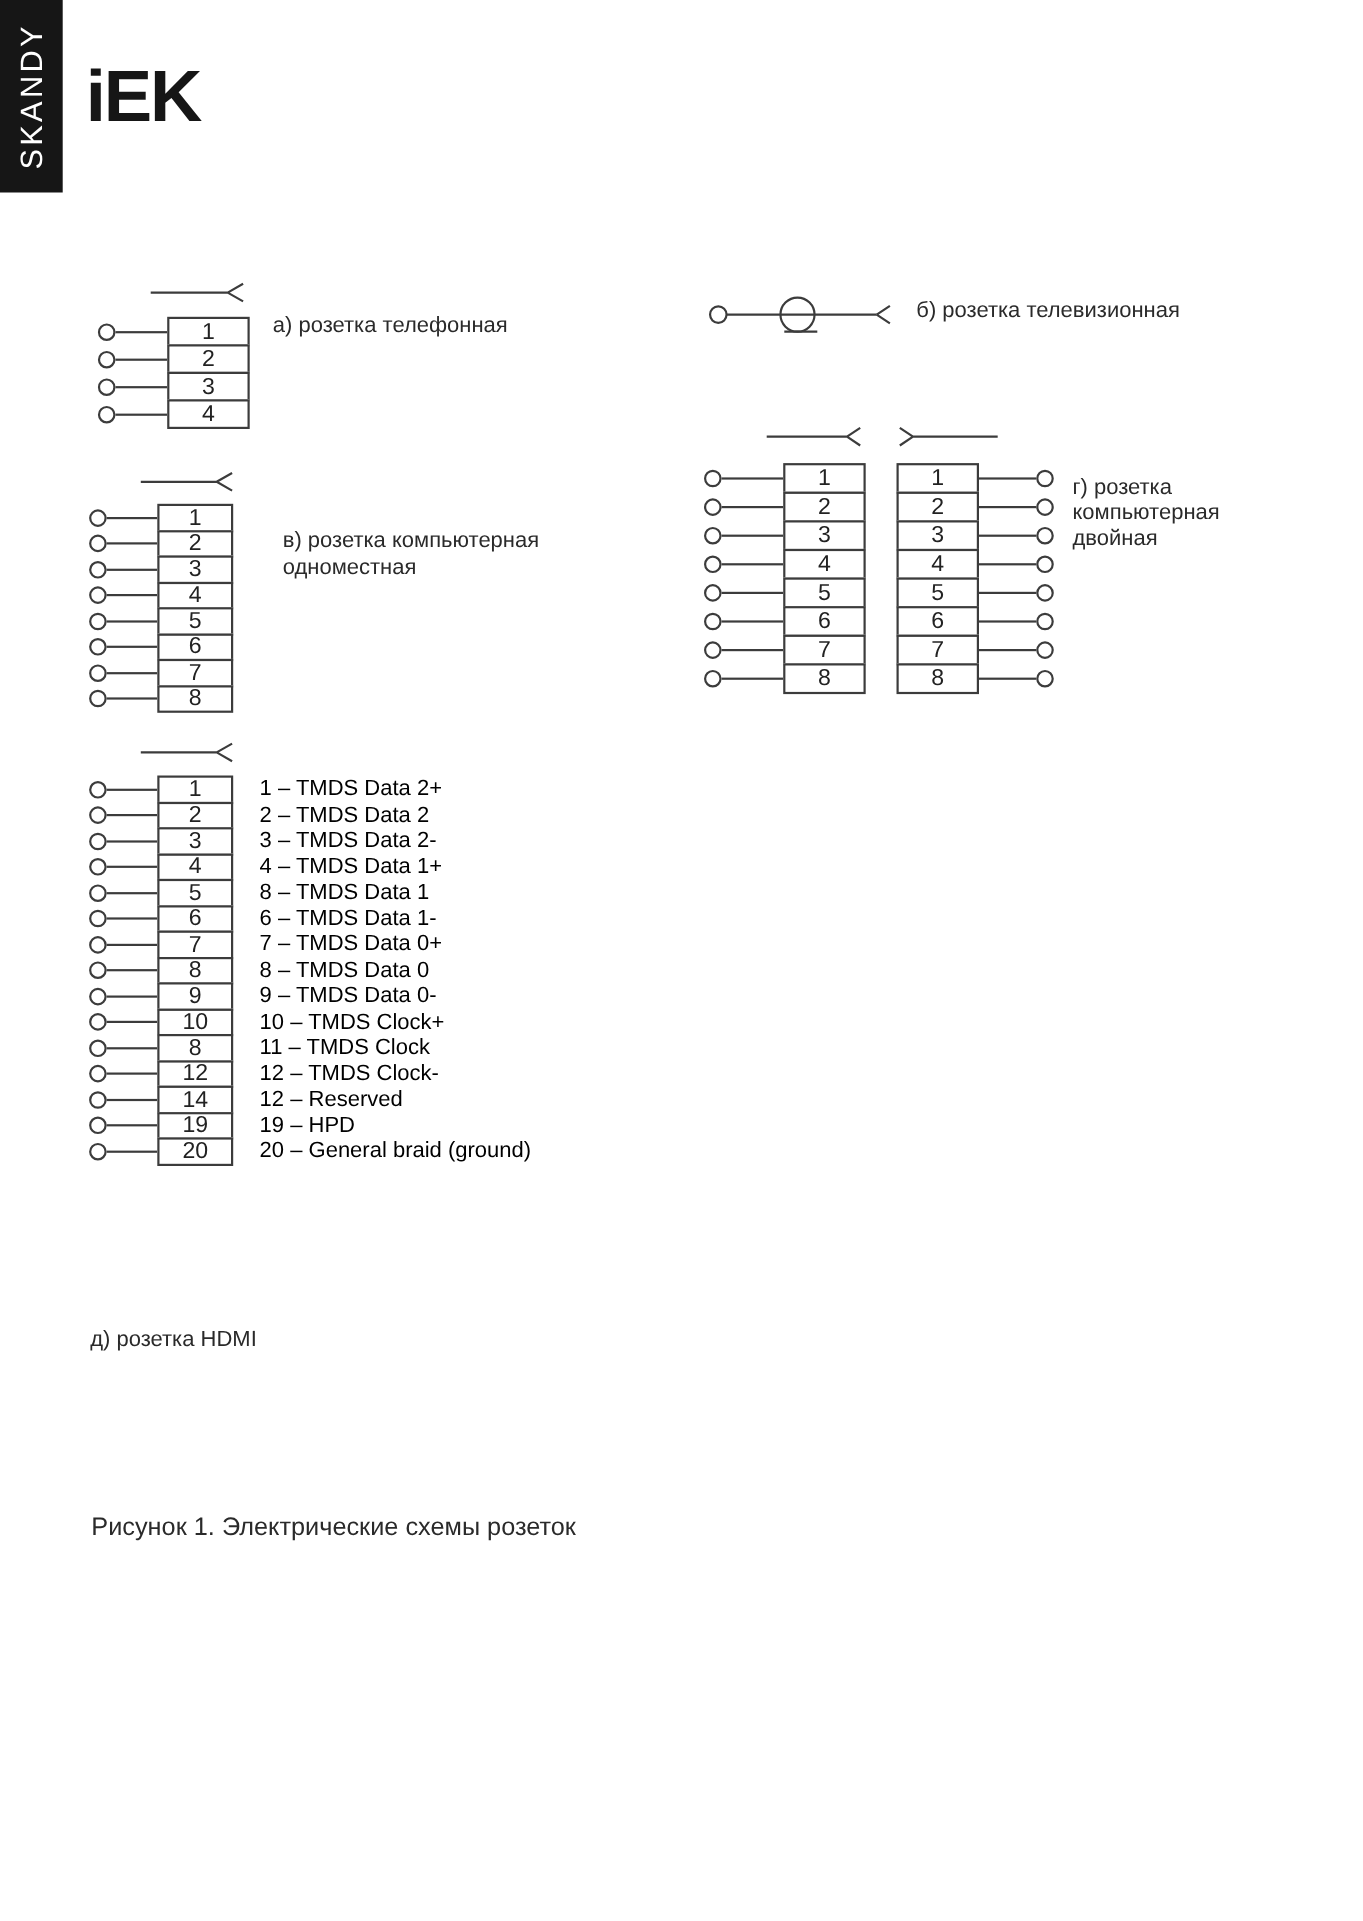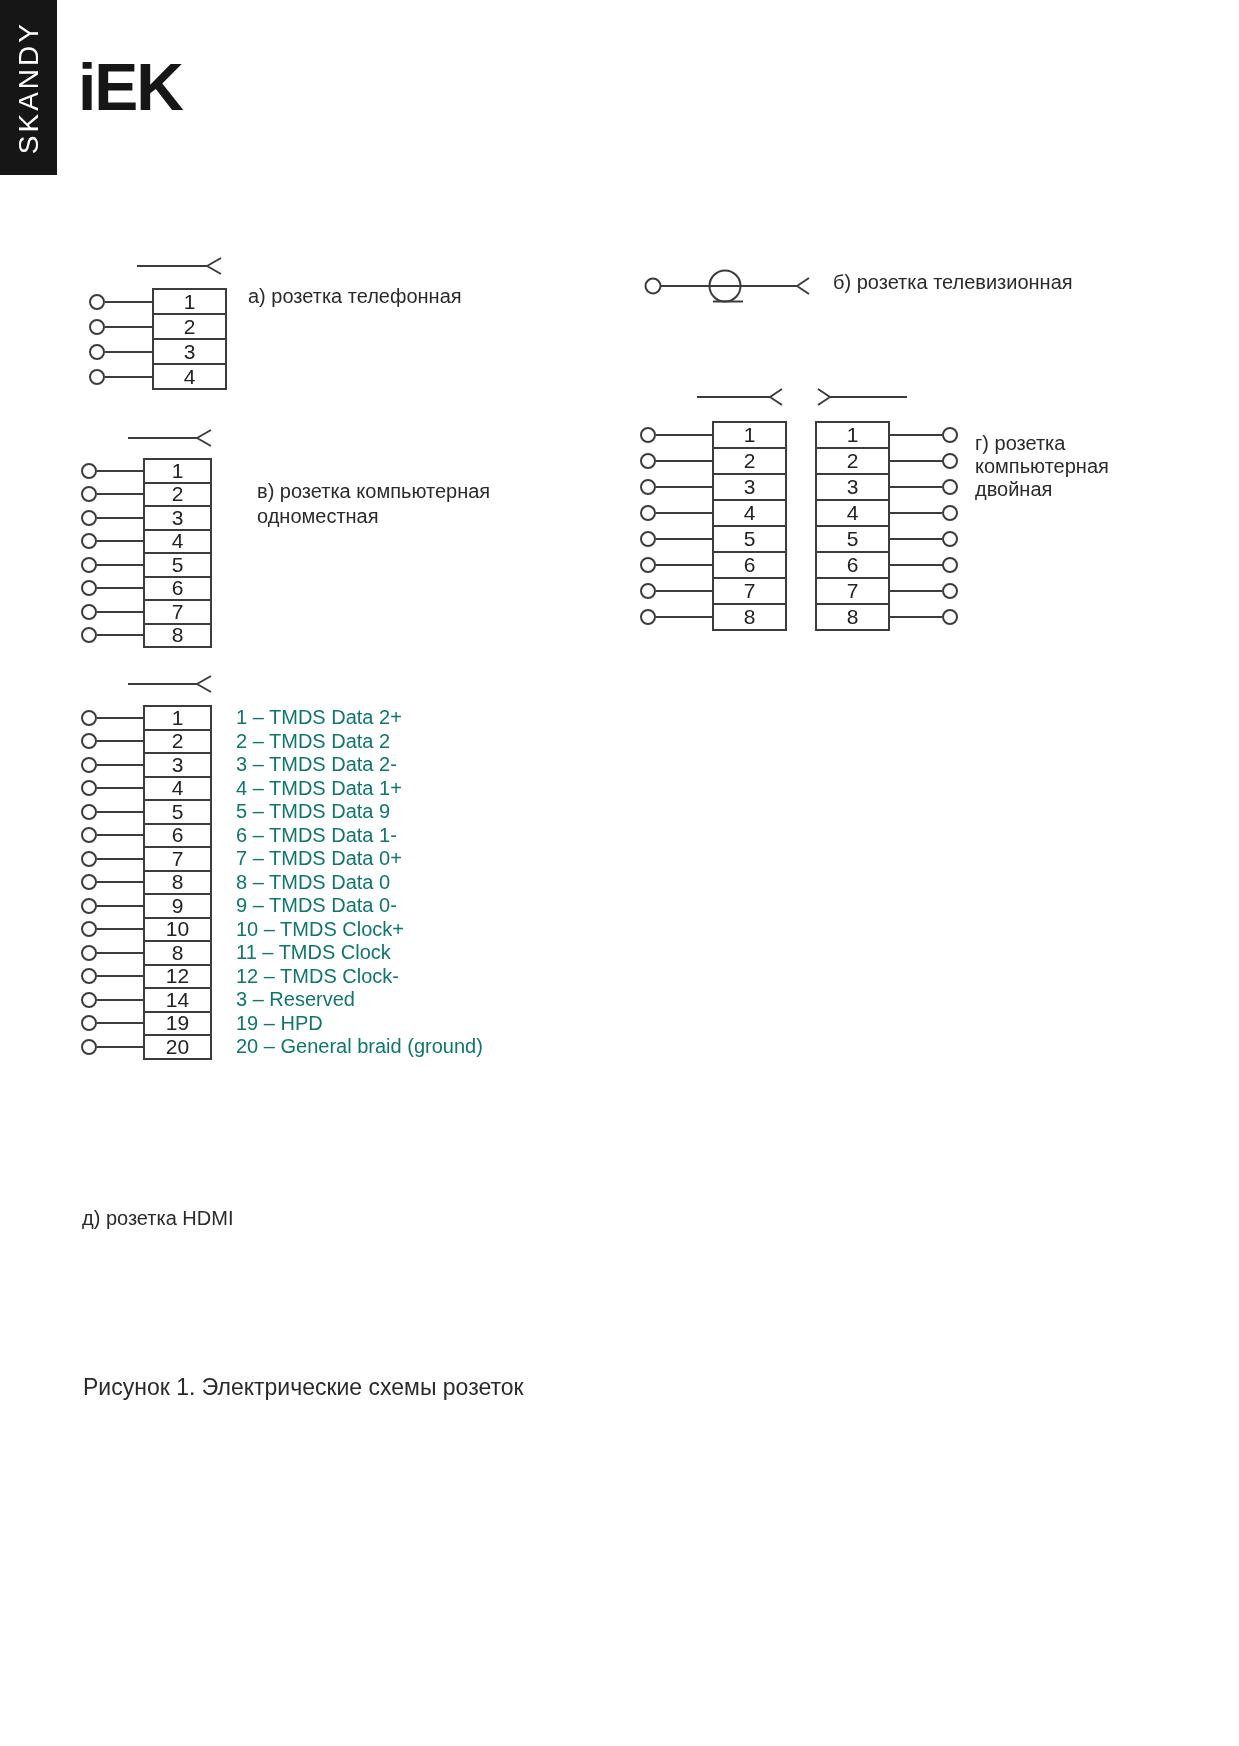--- a/index.html
+++ b/index.html
@@ -28,21 +28,21 @@
     flex:none;width:12px;height:12px;border:2px solid #3c3c3c;border-radius:50%;
     background:#fff;
   }
   .wire{flex:none;height:0;border-top:2px solid #3c3c3c;}
   .cell{
     flex:none;box-sizing:border-box;height:100%;
     border:2px solid #3c3c3c;background:#fff;
     display:flex;align-items:center;justify-content:center;
     font-size:21px;color:#222;
   }
-  .plabel{margin-left:24px;font-size:20px;white-space:nowrap;color:#0f766e;}
+  .plabel{margin-left:24px;font-size:20px;white-space:nowrap;color:#000000;}
   
   .pins-a .prow{height:27px;}  .pins-a .cell{width:75px;}  .pins-a .wire{width:47px;}
   .pins-v .prow{height:25.5px;}.pins-v .cell{width:69px;}  .pins-v .wire{width:46px;}
   .pins-gl .prow{height:28px;} .pins-gl .cell{width:75px;} .pins-gl .wire{width:56px;}
   .pins-gr .prow{height:28px;} .pins-gr .cell{width:75px;} .pins-gr .wire{width:52px;}
   .pins-d .prow{height:25.5px;}.pins-d .cell{width:69px;}  .pins-d .wire{width:46px;}
   svg{display:block;}
   .logo-text{font-family:"Liberation Sans","DejaVu Sans",sans-serif;font-weight:900;}
 </style>
 </head>
@@ -330,21 +330,21 @@
         <span>4</span>
       </div>
     <span class="plabel">4 – TMDS Data 1+</span>
   </div>
     <div class="prow">
     <div class="term"></div>
     <div class="wire"></div>
     <div class="cell">
         <span>5</span>
       </div>
-    <span class="plabel">5 – TMDS Data 9</span>
+    <span class="plabel">8 – TMDS Data 1</span>
   </div>
     <div class="prow">
     <div class="term"></div>
     <div class="wire"></div>
     <div class="cell">
         <span>6</span>
       </div>
     <span class="plabel">6 – TMDS Data 1-</span>
   </div>
     <div class="prow">
@@ -394,21 +394,21 @@
         <span>12</span>
       </div>
     <span class="plabel">12 – TMDS Clock-</span>
   </div>
     <div class="prow">
     <div class="term"></div>
     <div class="wire"></div>
     <div class="cell">
         <span>14</span>
       </div>
-    <span class="plabel">3 – Reserved</span>
+    <span class="plabel">12 – Reserved</span>
   </div>
     <div class="prow">
     <div class="term"></div>
     <div class="wire"></div>
     <div class="cell">
         <span>19</span>
       </div>
     <span class="plabel">19 – HPD</span>
   </div>
     <div class="prow">

